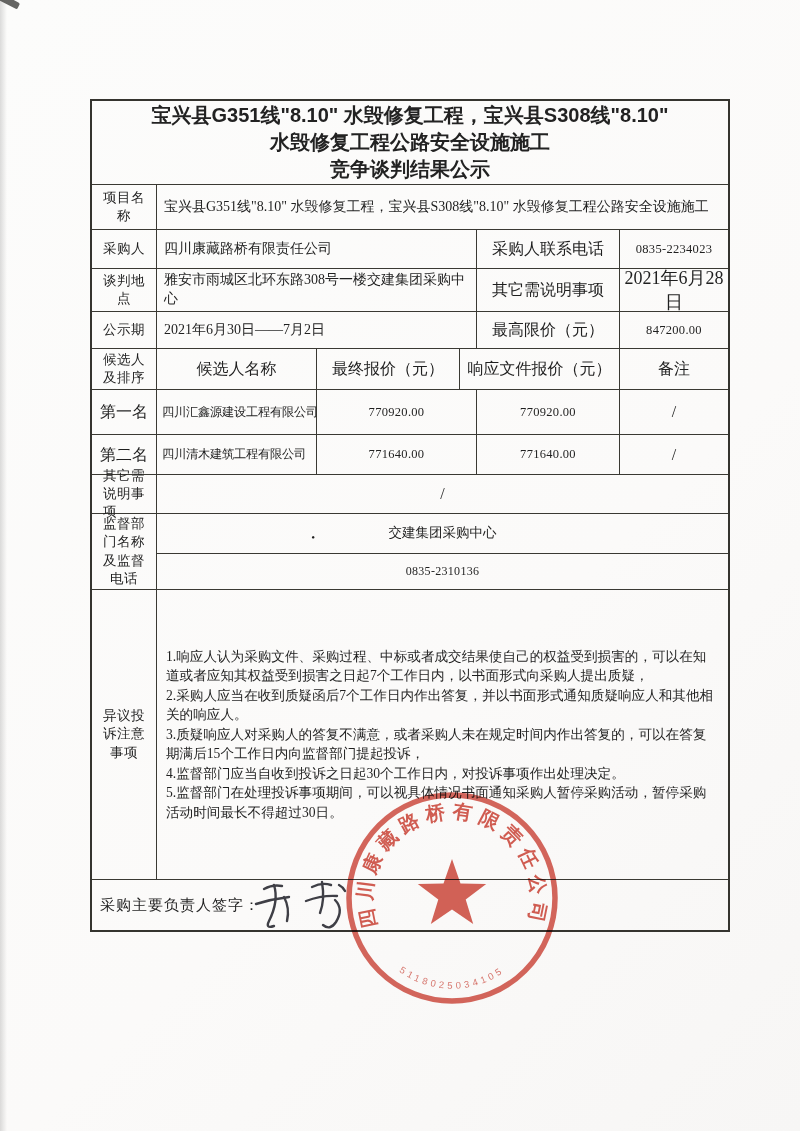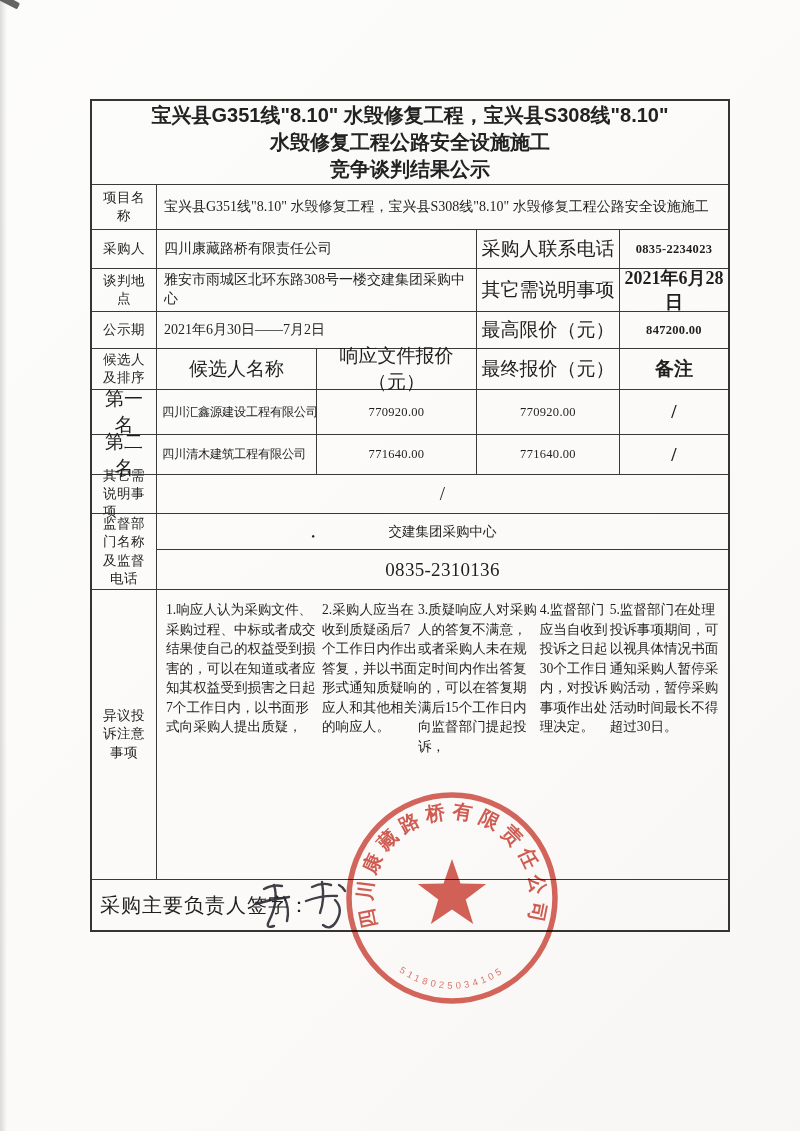--- a/index.html
+++ b/index.html
@@ -28,30 +28,30 @@
     border:2px solid #35342f;
     box-sizing:border-box;
     background:transparent;
   }
   .row{display:flex;border-bottom:1.5px solid #3a3933;box-sizing:border-box;}
   .row:last-child{border-bottom:none;}
   .cell{
     box-sizing:border-box;
     border-right:1.5px solid #3a3933;
     display:flex;align-items:center;justify-content:center;
-    font-size:19px;line-height:1.35;
+    font-size:16px;line-height:1.35;
     padding:2px 4px;
     text-align:center;
   }
   .cell:last-child{border-right:none;}
   .c1{width:65px;flex:0 0 auto;}
   .c2{width:160px;flex:0 0 auto;}
   .c3{width:160px;flex:0 0 auto;}
   .c4{width:143px;flex:0 0 auto;}
-  .c5{flex:1 1 auto;font-weight:bold;}
+  .c5{flex:1 1 auto;}
   .span23{width:320px;flex:0 0 auto;}
   .grow{flex:1 1 auto;}
   .left{justify-content:flex-start;text-align:left;padding-left:7px;font-size:14px;}
   .label{font-size:13.5px;letter-spacing:.5px;padding:2px 11px;}
   .title-row{
     flex-direction:column;align-items:center;justify-content:center;
     height:84px;
     font-family:"Liberation Sans","DejaVu Sans",sans-serif;
     font-weight:bold;font-size:20px;line-height:27px;
     color:#222;
@@ -60,27 +60,27 @@
   .num{font-size:12.5px;letter-spacing:.3px;}
   .company{font-size:12.3px;letter-spacing:-.3px;white-space:nowrap;justify-content:flex-start;text-align:left;padding-left:5px;}
   .sup-stack{display:flex;flex-direction:column;flex:1 1 auto;}
   .sup-stack .subrow{
     flex:1 1 auto;display:flex;align-items:center;justify-content:center;
     border-bottom:1.5px solid #3a3933;font-size:13.5px;position:relative;
   }
   .sup-stack .subrow:last-child{border-bottom:none;}
   .bullet{position:absolute;left:27%;top:45%;font-size:11px;}
   .complaint-cell{
-    flex:1 1 auto;display:flex;flex-direction:row;justify-content:center;
+    flex:1 1 auto;display:flex;flex-direction:column;justify-content:center;
     padding:10px 9px;box-sizing:border-box;
     font-size:13.6px;line-height:19.5px;text-align:left;
   }
   .complaint-cell div{margin:0;}
   .sig-row{height:50px;display:flex;align-items:center;padding-left:8px;box-sizing:border-box;position:relative;}
-  .sig-label{font-size:20px;letter-spacing:1px;}
+  .sig-label{font-size:15px;letter-spacing:1px;}
   .stamp{position:absolute;left:339px;top:785px;width:226px;height:226px;
     mix-blend-mode:multiply;opacity:.88;}
   .stamp text{font-family:"Liberation Sans","DejaVu Sans",sans-serif;}
   .sig-svg{position:absolute;left:240px;top:873px;width:130px;height:70px;}
 </style>
 </head>
 <body>
 
 <div class="page">
   <div class="edge-shade"></div>
@@ -116,22 +116,22 @@
     <div class="row" style="height:37px">
       <div class="cell c1 label">公示期</div>
       <div class="cell span23 left">2021年6月30日——7月2日</div>
       <div class="cell c4">最高限价（元）</div>
       <div class="cell c5 num">847200.00</div>
     </div>
 
     <div class="row" style="height:41px">
       <div class="cell c1 label" style="justify-content:flex-start;text-align:left">候选人及排序</div>
       <div class="cell c2">候选人名称</div>
+      <div class="cell c4">最终报价（元）</div>
       <div class="cell c3">响应文件报价（元）</div>
-      <div class="cell c4">最终报价（元）</div>
       <div class="cell c5">备注</div>
     </div>
 
     <div class="row" style="height:45px">
       <div class="cell c1">第一名</div>
       <div class="cell c2 company">四川汇鑫源建设工程有限公司</div>
       <div class="cell c3 num">770920.00</div>
       <div class="cell c4 num">770920.00</div>
       <div class="cell c5">/</div>
     </div>
@@ -149,21 +149,21 @@
       <div class="cell grow">/</div>
     </div>
 
     <div class="row" style="height:76px">
       <div class="cell c1 label">监督部门名称及监督电话</div>
       <div class="sup-stack">
         <div class="subrow">
           <span class="bullet">•</span>
           <span>交建集团采购中心</span>
         </div>
-        <div class="subrow num" style="font-size:19px">0835-2310136</div>
+        <div class="subrow num" style="font-size:12px">0835-2310136</div>
       </div>
     </div>
 
     <div class="row" style="height:290px">
       <div class="cell c1 label">异议投诉注意事项</div>
       <div class="complaint-cell">
         <div>1.响应人认为采购文件、采购过程、中标或者成交结果使自己的权益受到损害的，可以在知道或者应知其权益受到损害之日起7个工作日内，以书面形式向采购人提出质疑，</div>
         <div>2.采购人应当在收到质疑函后7个工作日内作出答复，并以书面形式通知质疑响应人和其他相关的响应人。</div>
         <div>3.质疑响应人对采购人的答复不满意，或者采购人未在规定时间内作出答复的，可以在答复期满后15个工作日内向监督部门提起投诉，</div>
         <div>4.监督部门应当自收到投诉之日起30个工作日内，对投诉事项作出处理决定。</div>

